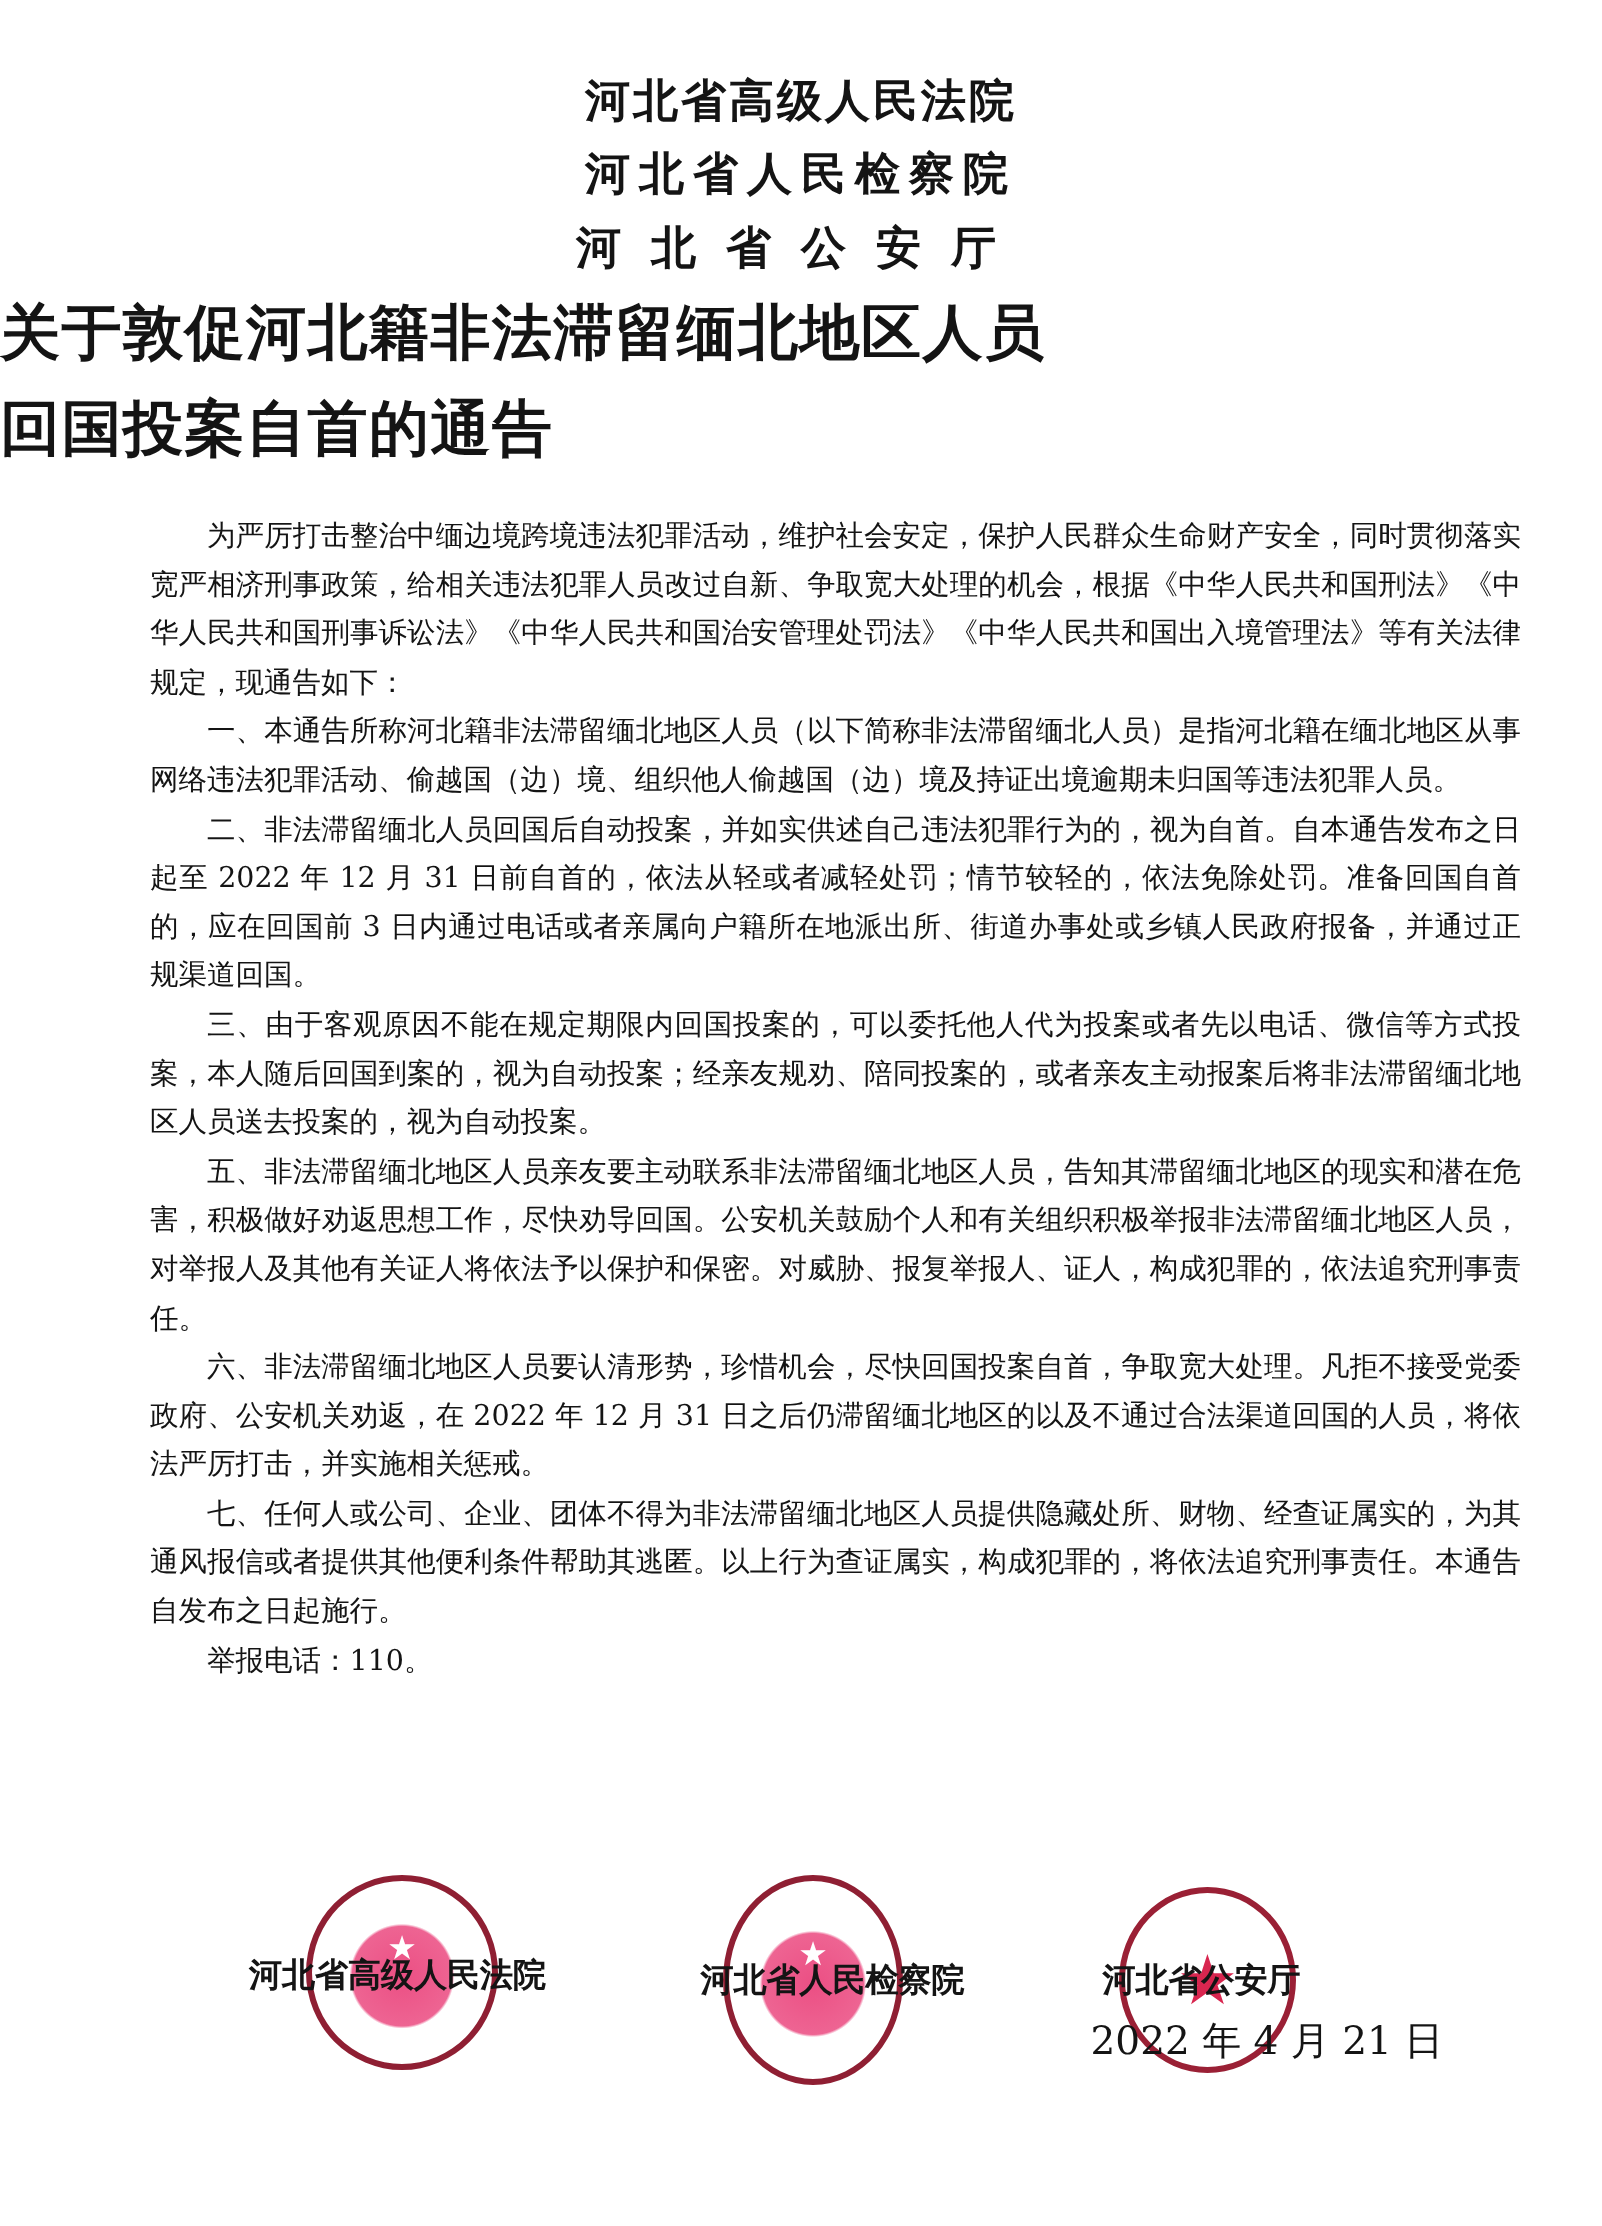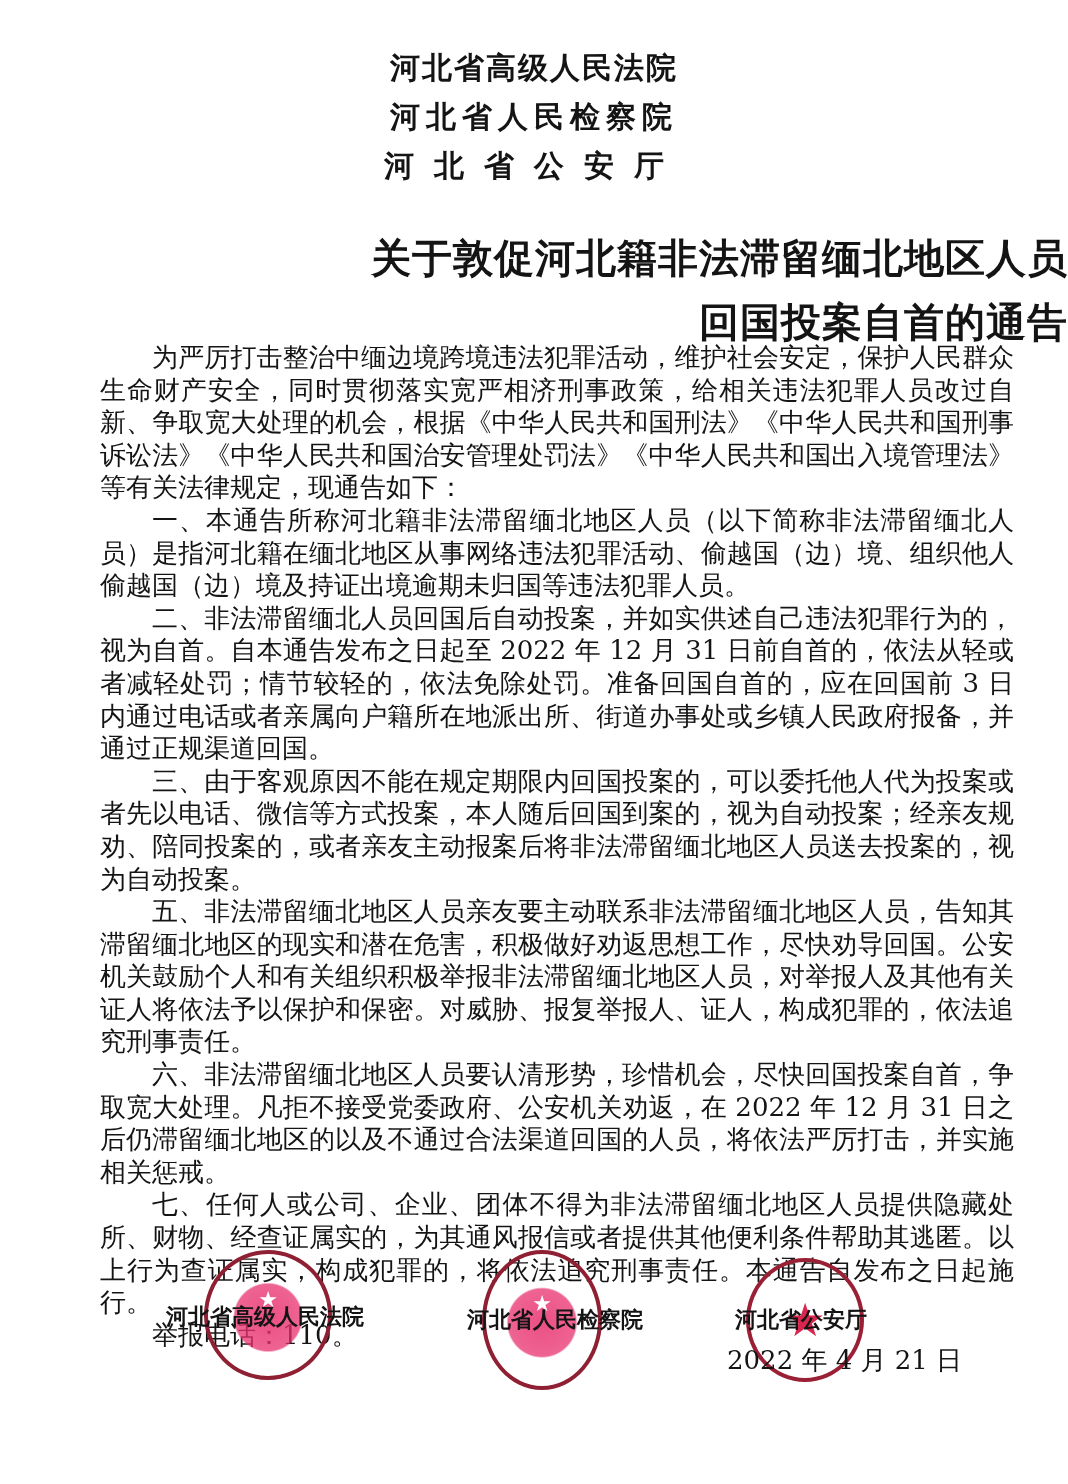--- a/index.html
+++ b/index.html
@@ -9,28 +9,28 @@
   }
   .doc { position: absolute; left: 0; top: 0; width: 1068px; height: 1484px; }
   .issuer {
     position: absolute; left: 0; width: 1068px; text-align: center;
     font-size: 30px; font-weight: bold; letter-spacing: 2px; line-height: 40px;
   }
   .issuer.i1 { top: 48px; }
   .issuer.i2 { top: 97px; letter-spacing: 6px; }
   .issuer.i3 { top: 146px; letter-spacing: 20px; }
   .title {
-    position: absolute; left: 0; width: 1068px; text-align: right;
-    font-size: 40px; font-weight: bold; line-height: 56px; letter-spacing: 1px; margin-top: 36px;
+    position: absolute; left: 0; width: 1068px; text-align: left;
+    font-size: 40px; font-weight: bold; line-height: 56px; letter-spacing: 1px;
   }
   .title.t1 { top: 194px; }
   .title.t2 { top: 258px; }
   .body {
     position: absolute; left: 100px; top: 341px; width: 914px;
-    font-size: 26px; line-height: 32.6px; text-align: justify;
+    font-size: 19px; line-height: 32.6px; text-align: justify;
   }
   .body p { margin: 0; text-indent: 2em; }
   .hotline { margin: 0; text-indent: 2em; }
   .stamp {
     position: absolute; border-radius: 50%;
     border: 4px solid #8f1f33; box-sizing: border-box;
     background: radial-gradient(circle at 50% 52%, rgba(232,48,110,0.85) 0%, rgba(232,48,110,0.75) 38%, rgba(255,255,255,0) 40%);
   }
   .stamp .star {
     position: absolute; left: 50%; top: 38%; transform: translate(-50%,-50%);

